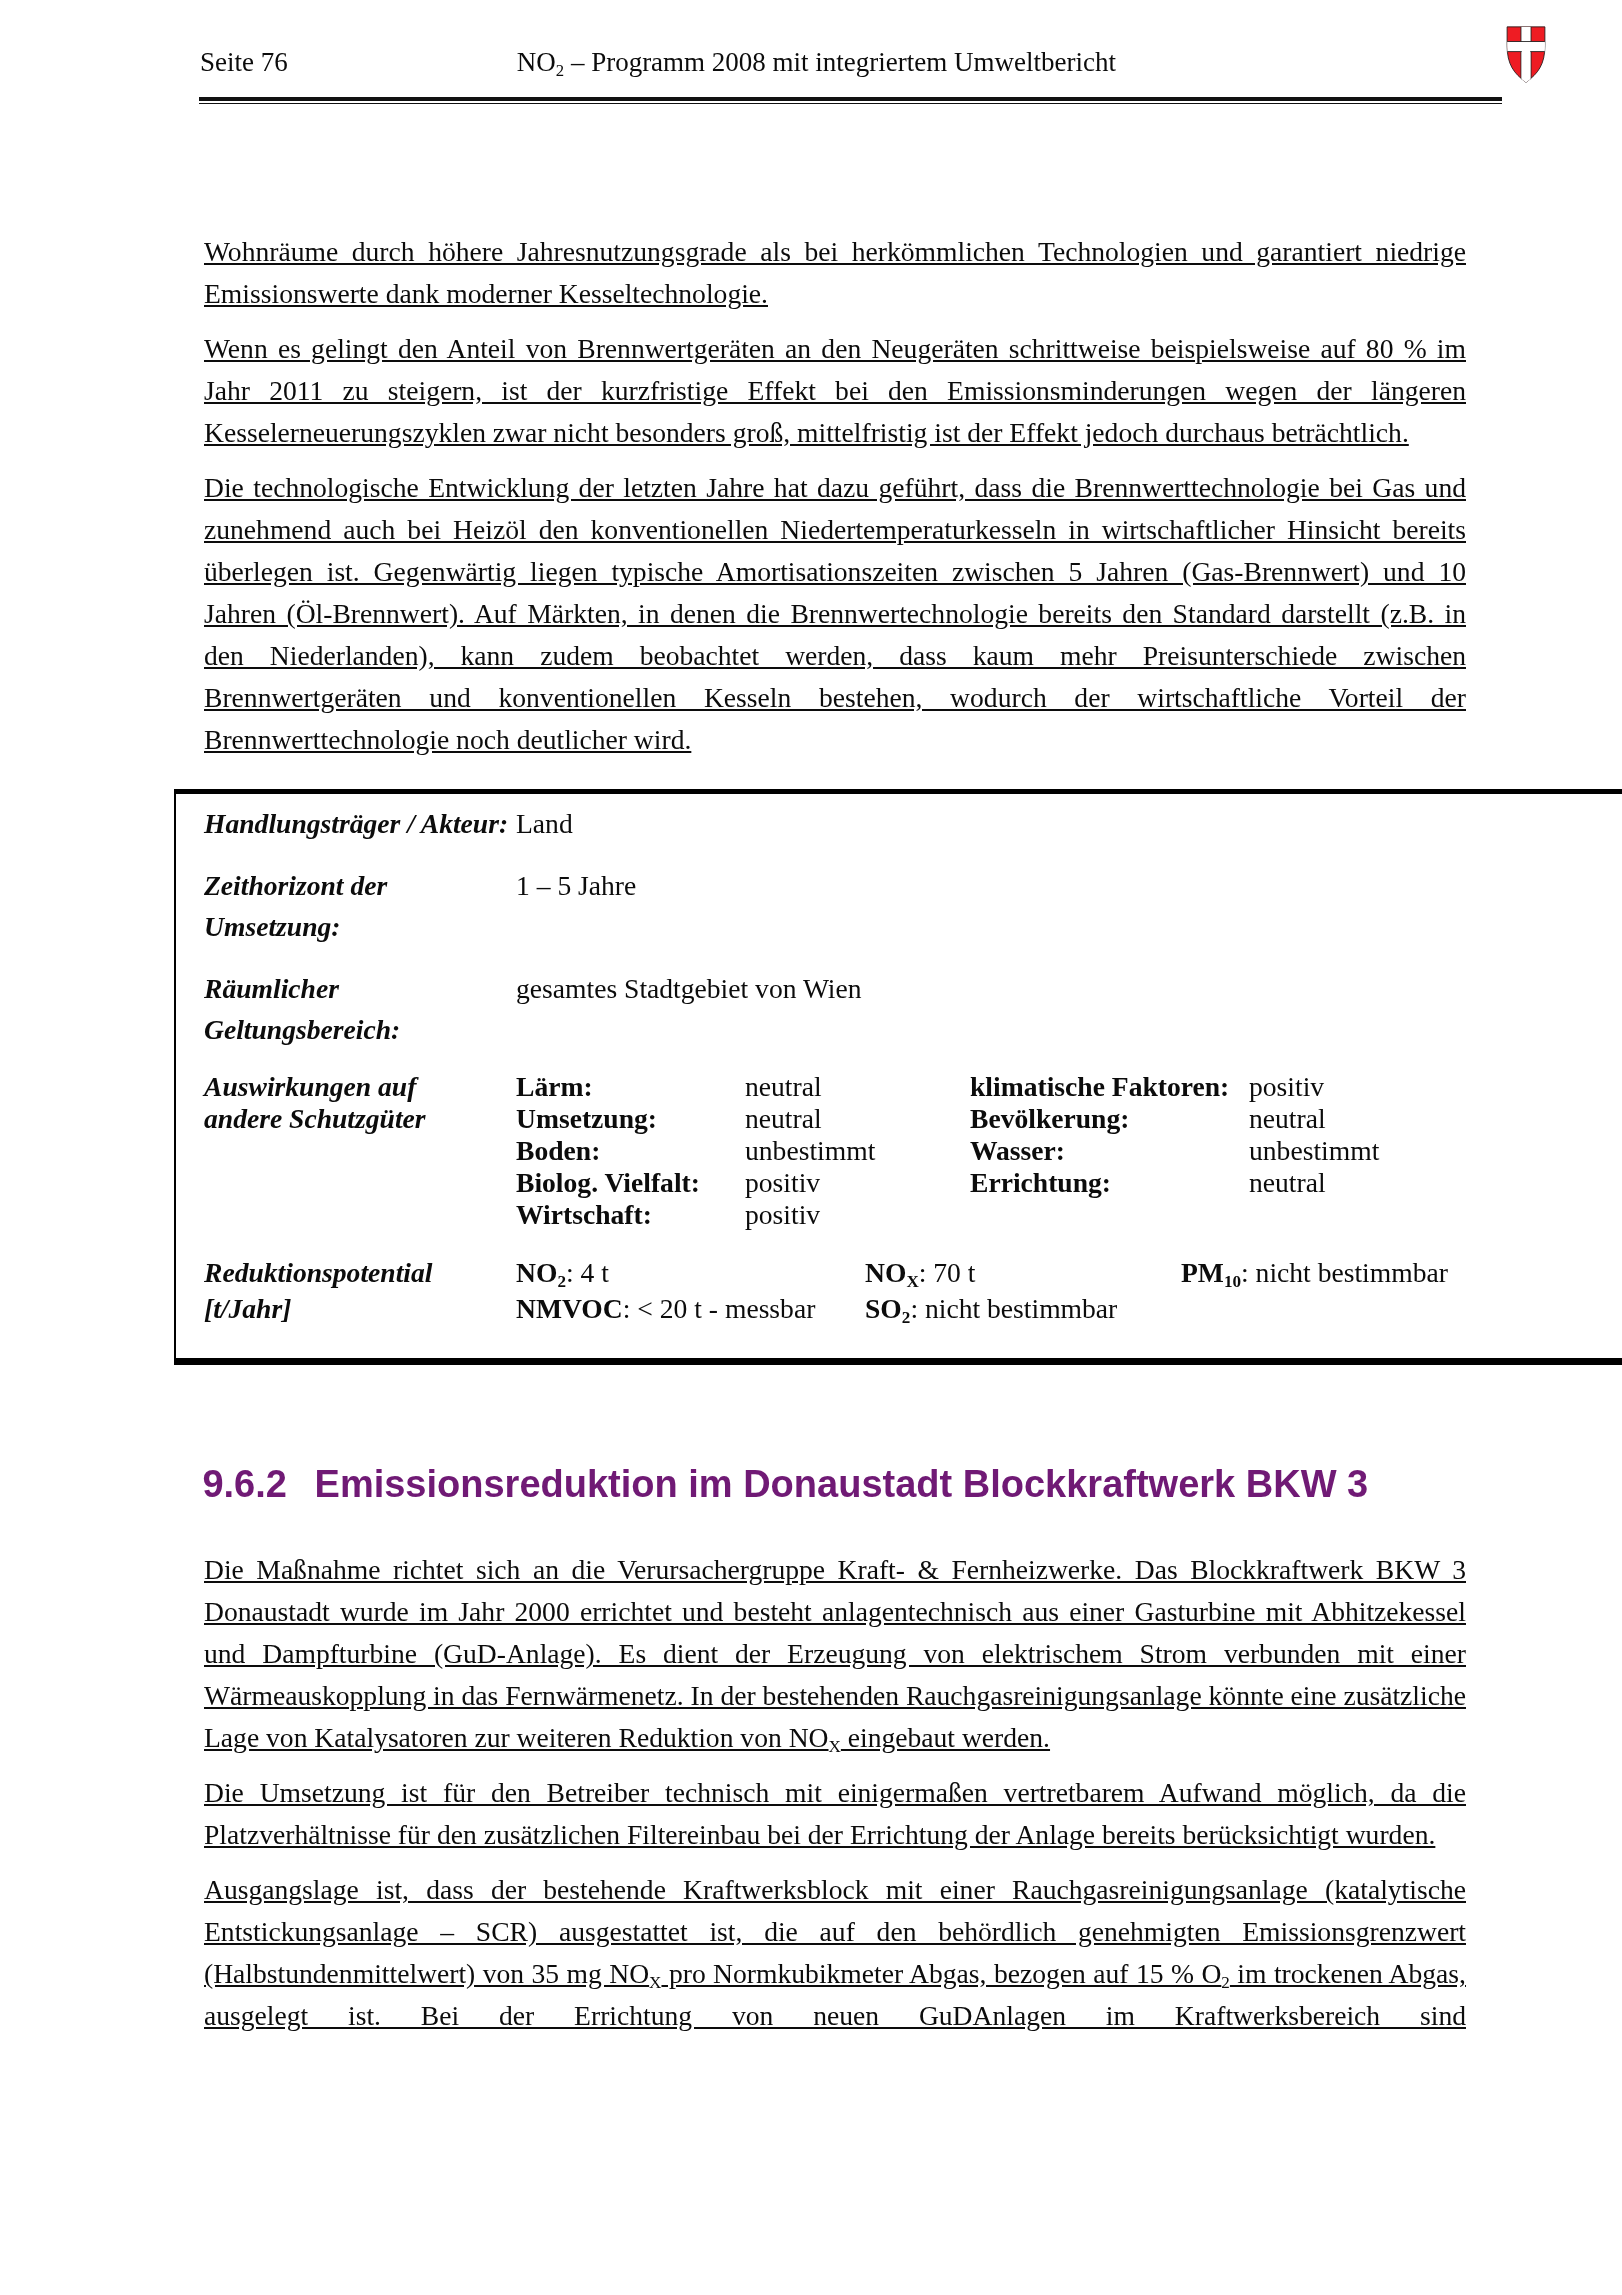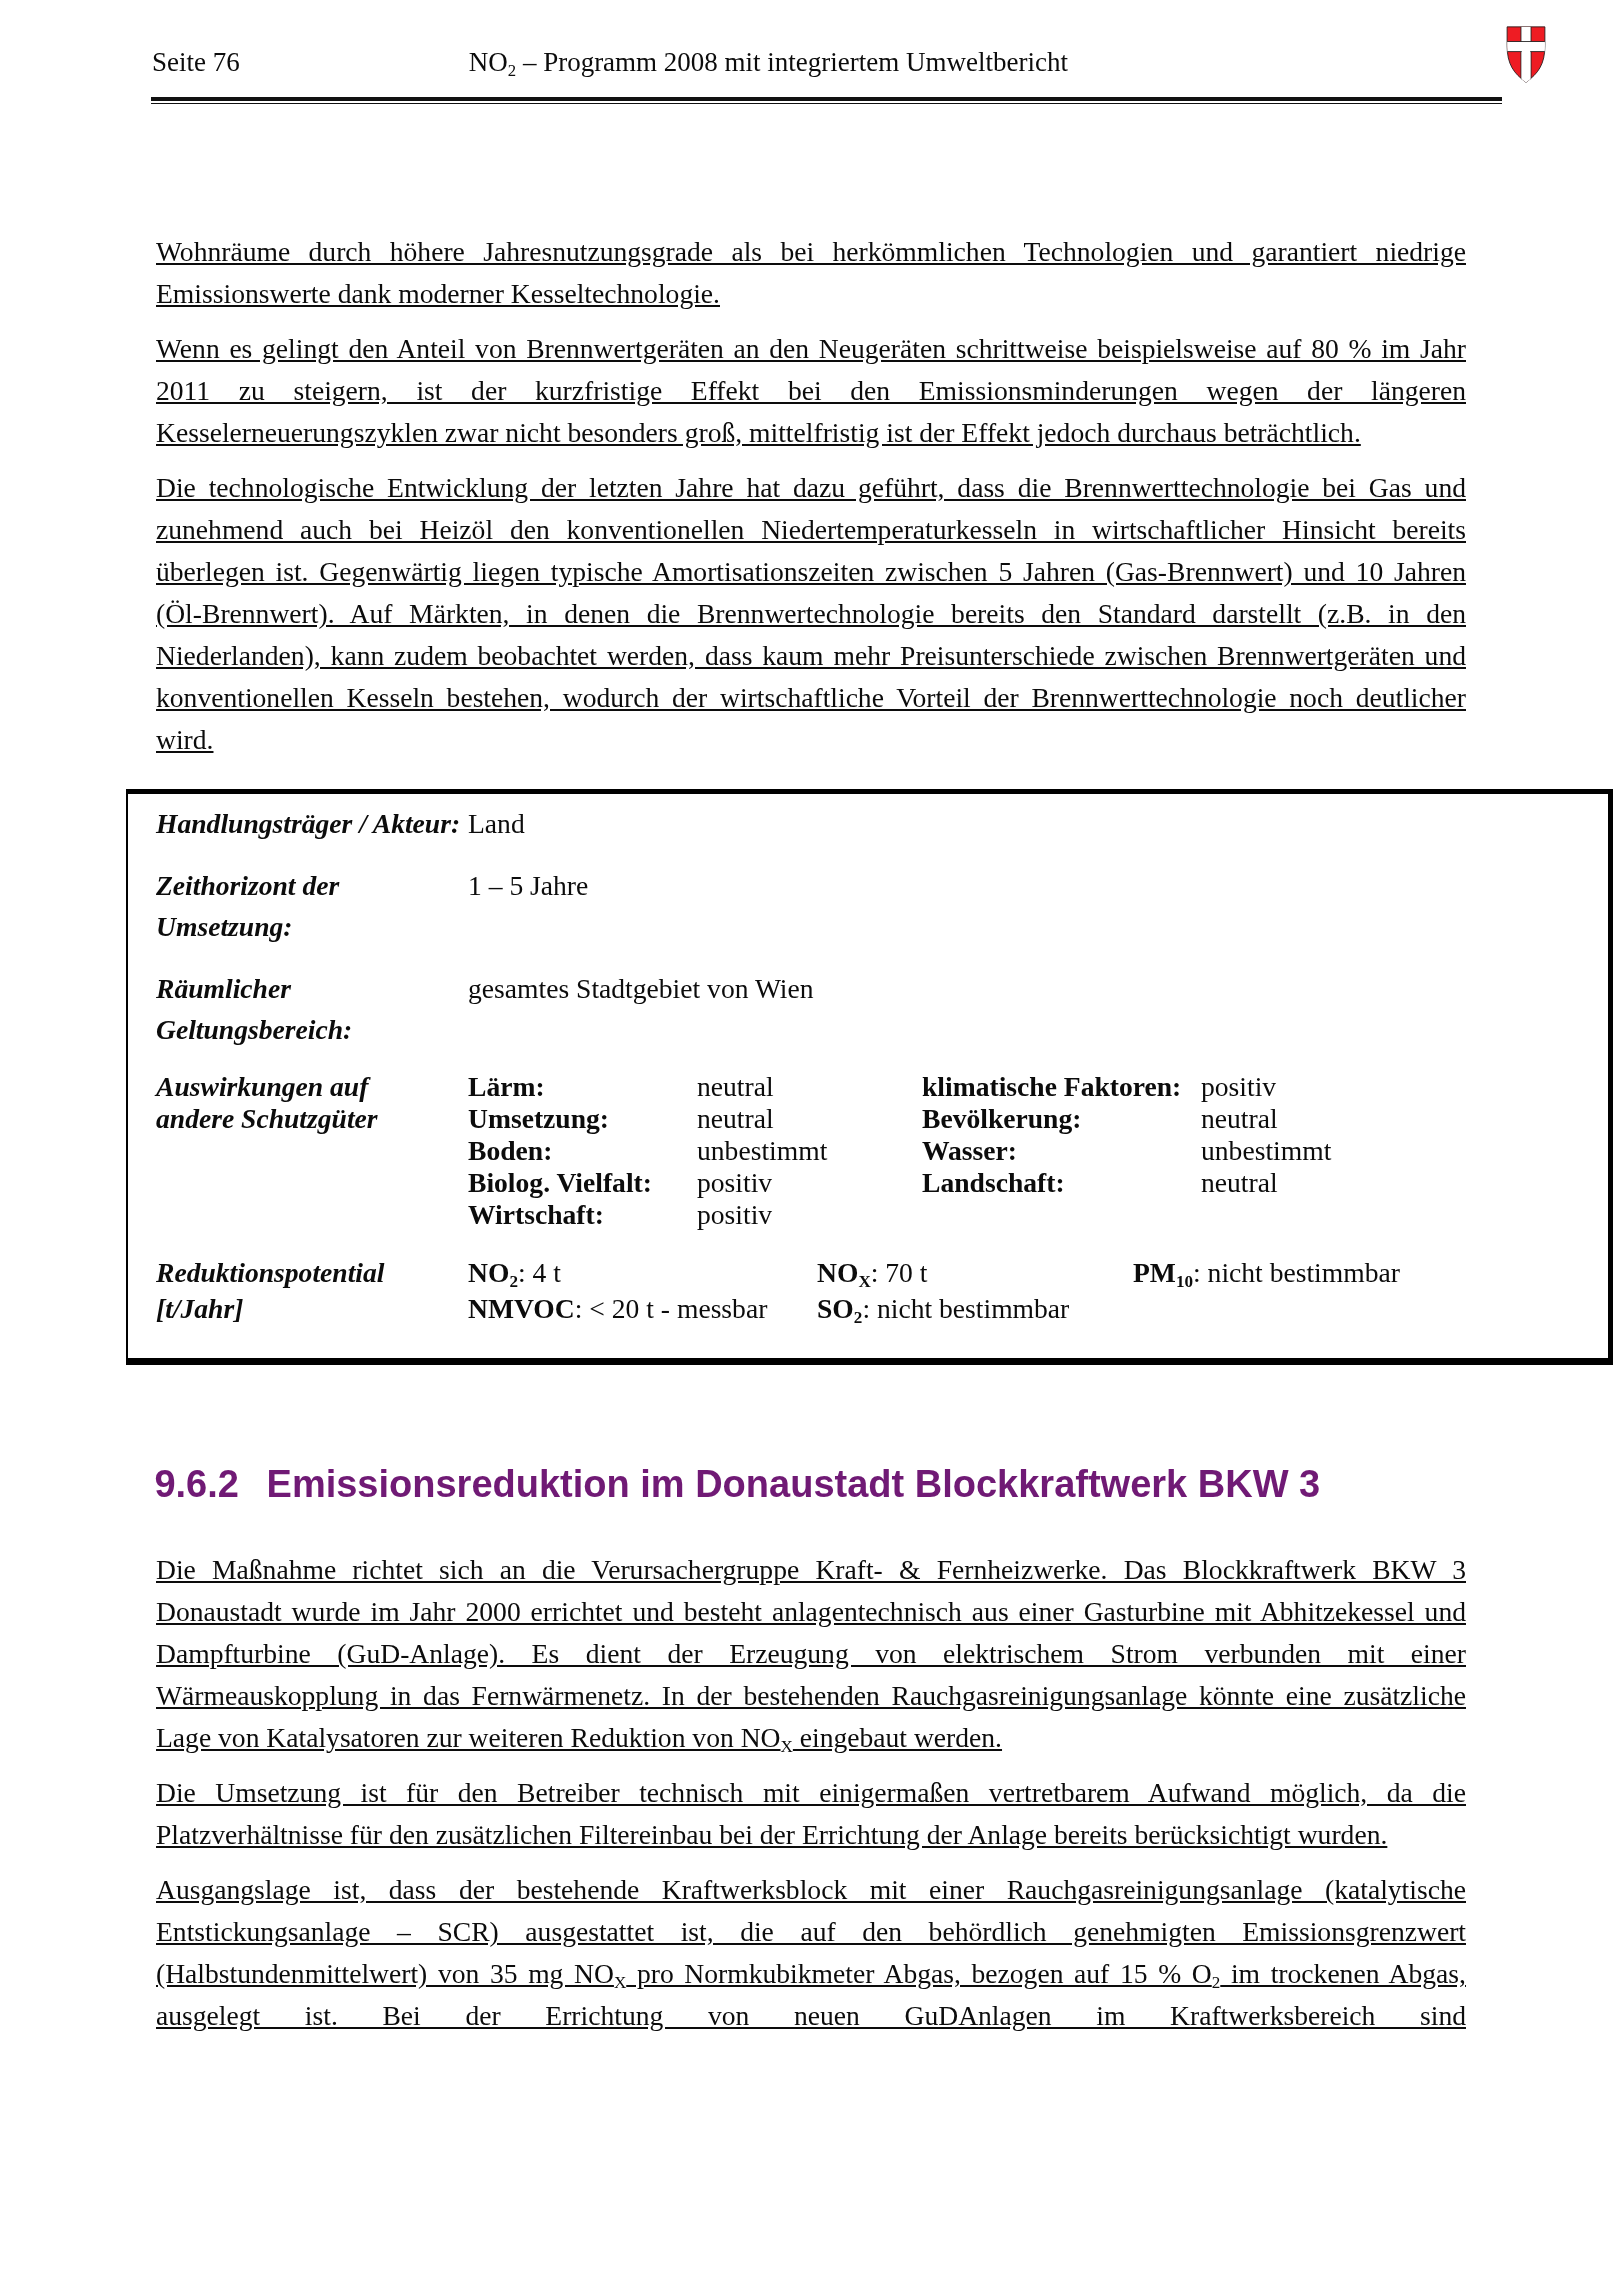--- a/index.html
+++ b/index.html
@@ -6,20 +6,21 @@
   html, body { background: #888; }
   .page {
     position: relative;
     width: 1622px;
     height: 2295px;
     margin: 0 auto;
     background: #ffffff;
     color: #0c0c0c;
     font-family: "Liberation Serif", "DejaVu Serif", serif;
     overflow: hidden;
+    padding-left: 48px;
   }
   
   .header {
     margin: 0 120px 0 152px;
     padding-top: 45px;
     font-size: 27px;
     line-height: 34px;
     white-space: nowrap;
   }
   .header-rule {
@@ -155,21 +156,21 @@
           <span class="lbl">Bevölkerung:</span>
           <span>neutral</span>
 
           <span class="lbl">Boden:</span>
           <span>unbestimmt</span>
           <span class="lbl">Wasser:</span>
           <span>unbestimmt</span>
 
           <span class="lbl">Biolog. Vielfalt:</span>
           <span>positiv</span>
-          <span class="lbl">Landschaft:</span>
+          <span class="lbl">Errichtung:</span>
           <span>neutral</span>
 
           <span class="lbl">Wirtschaft:</span>
           <span>positiv</span>
           <span></span>
             <span></span>
         </div>
       </div>
 
       <div class="reduction-row">

